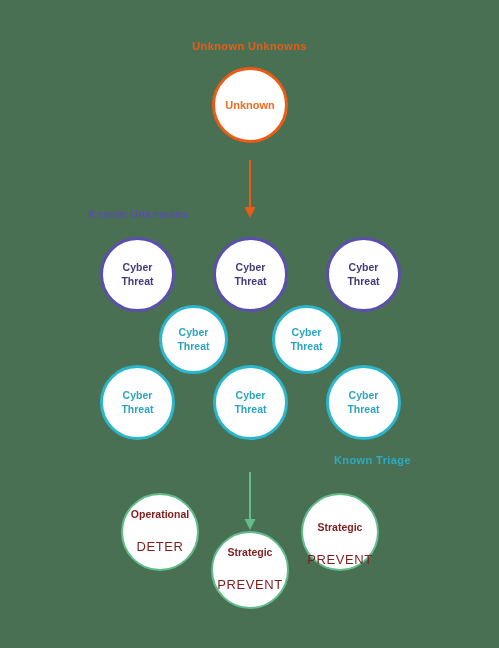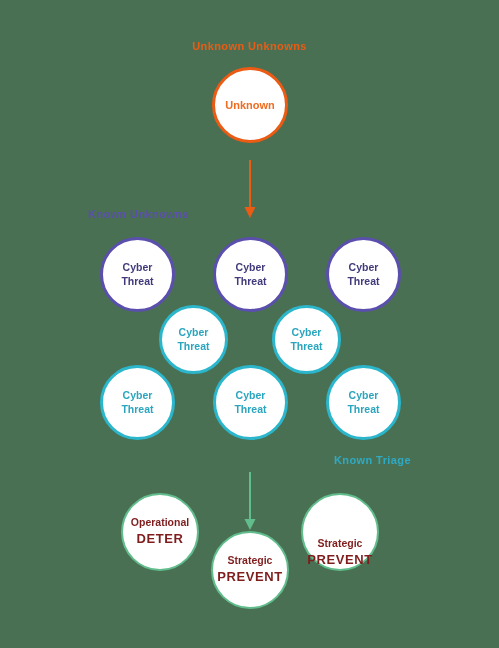--- a/index.html
+++ b/index.html
@@ -85,23 +85,23 @@
   .node-green {
     border: 2px solid #61bd8c;
     color: #7f1d1d;
   }
   .node-green .line-top {
     font-size: 10.5px;
     font-weight: bold;
   }
   .node-green .line-bottom {
     font-size: 13px;
-    font-weight: bold;
+    font-weight: normal;
     letter-spacing: 0.6px;
-    margin-top: 2px;
+    margin-top: 18px;
   }
   .node .line-top,
   .node .line-bottom {
     display: block;
     white-space: nowrap;
   }
 
   
   .arrow {
     position: absolute;

